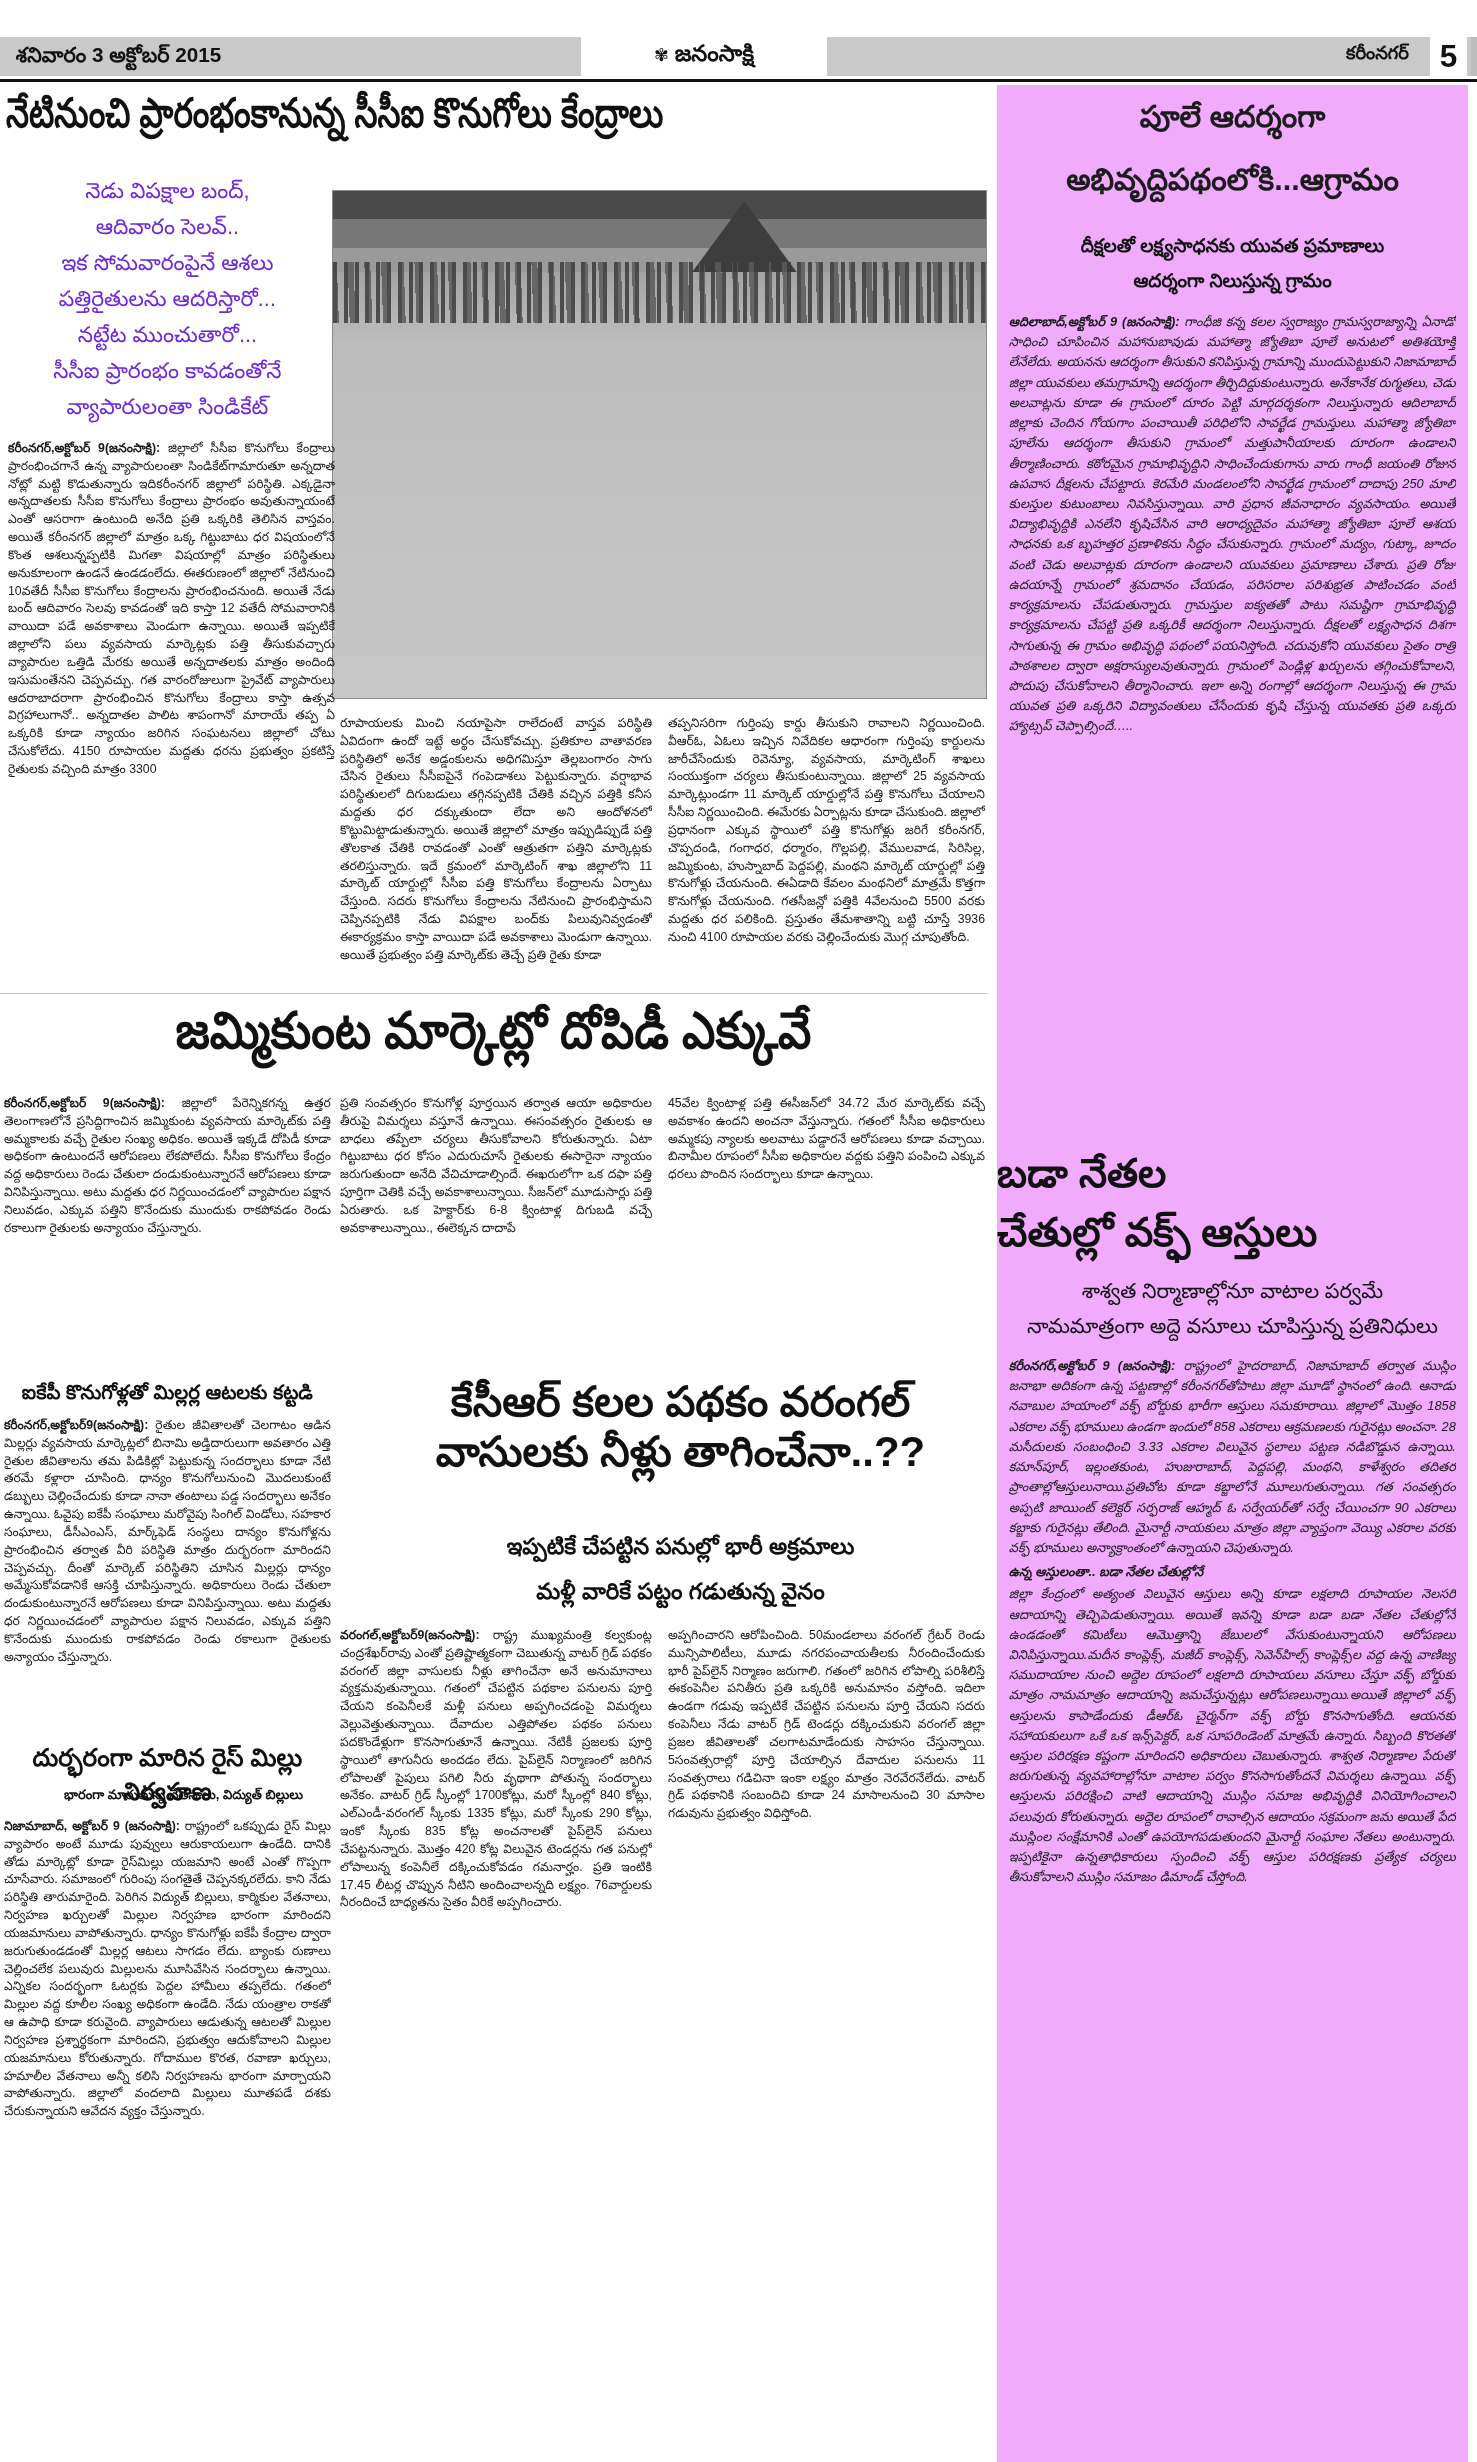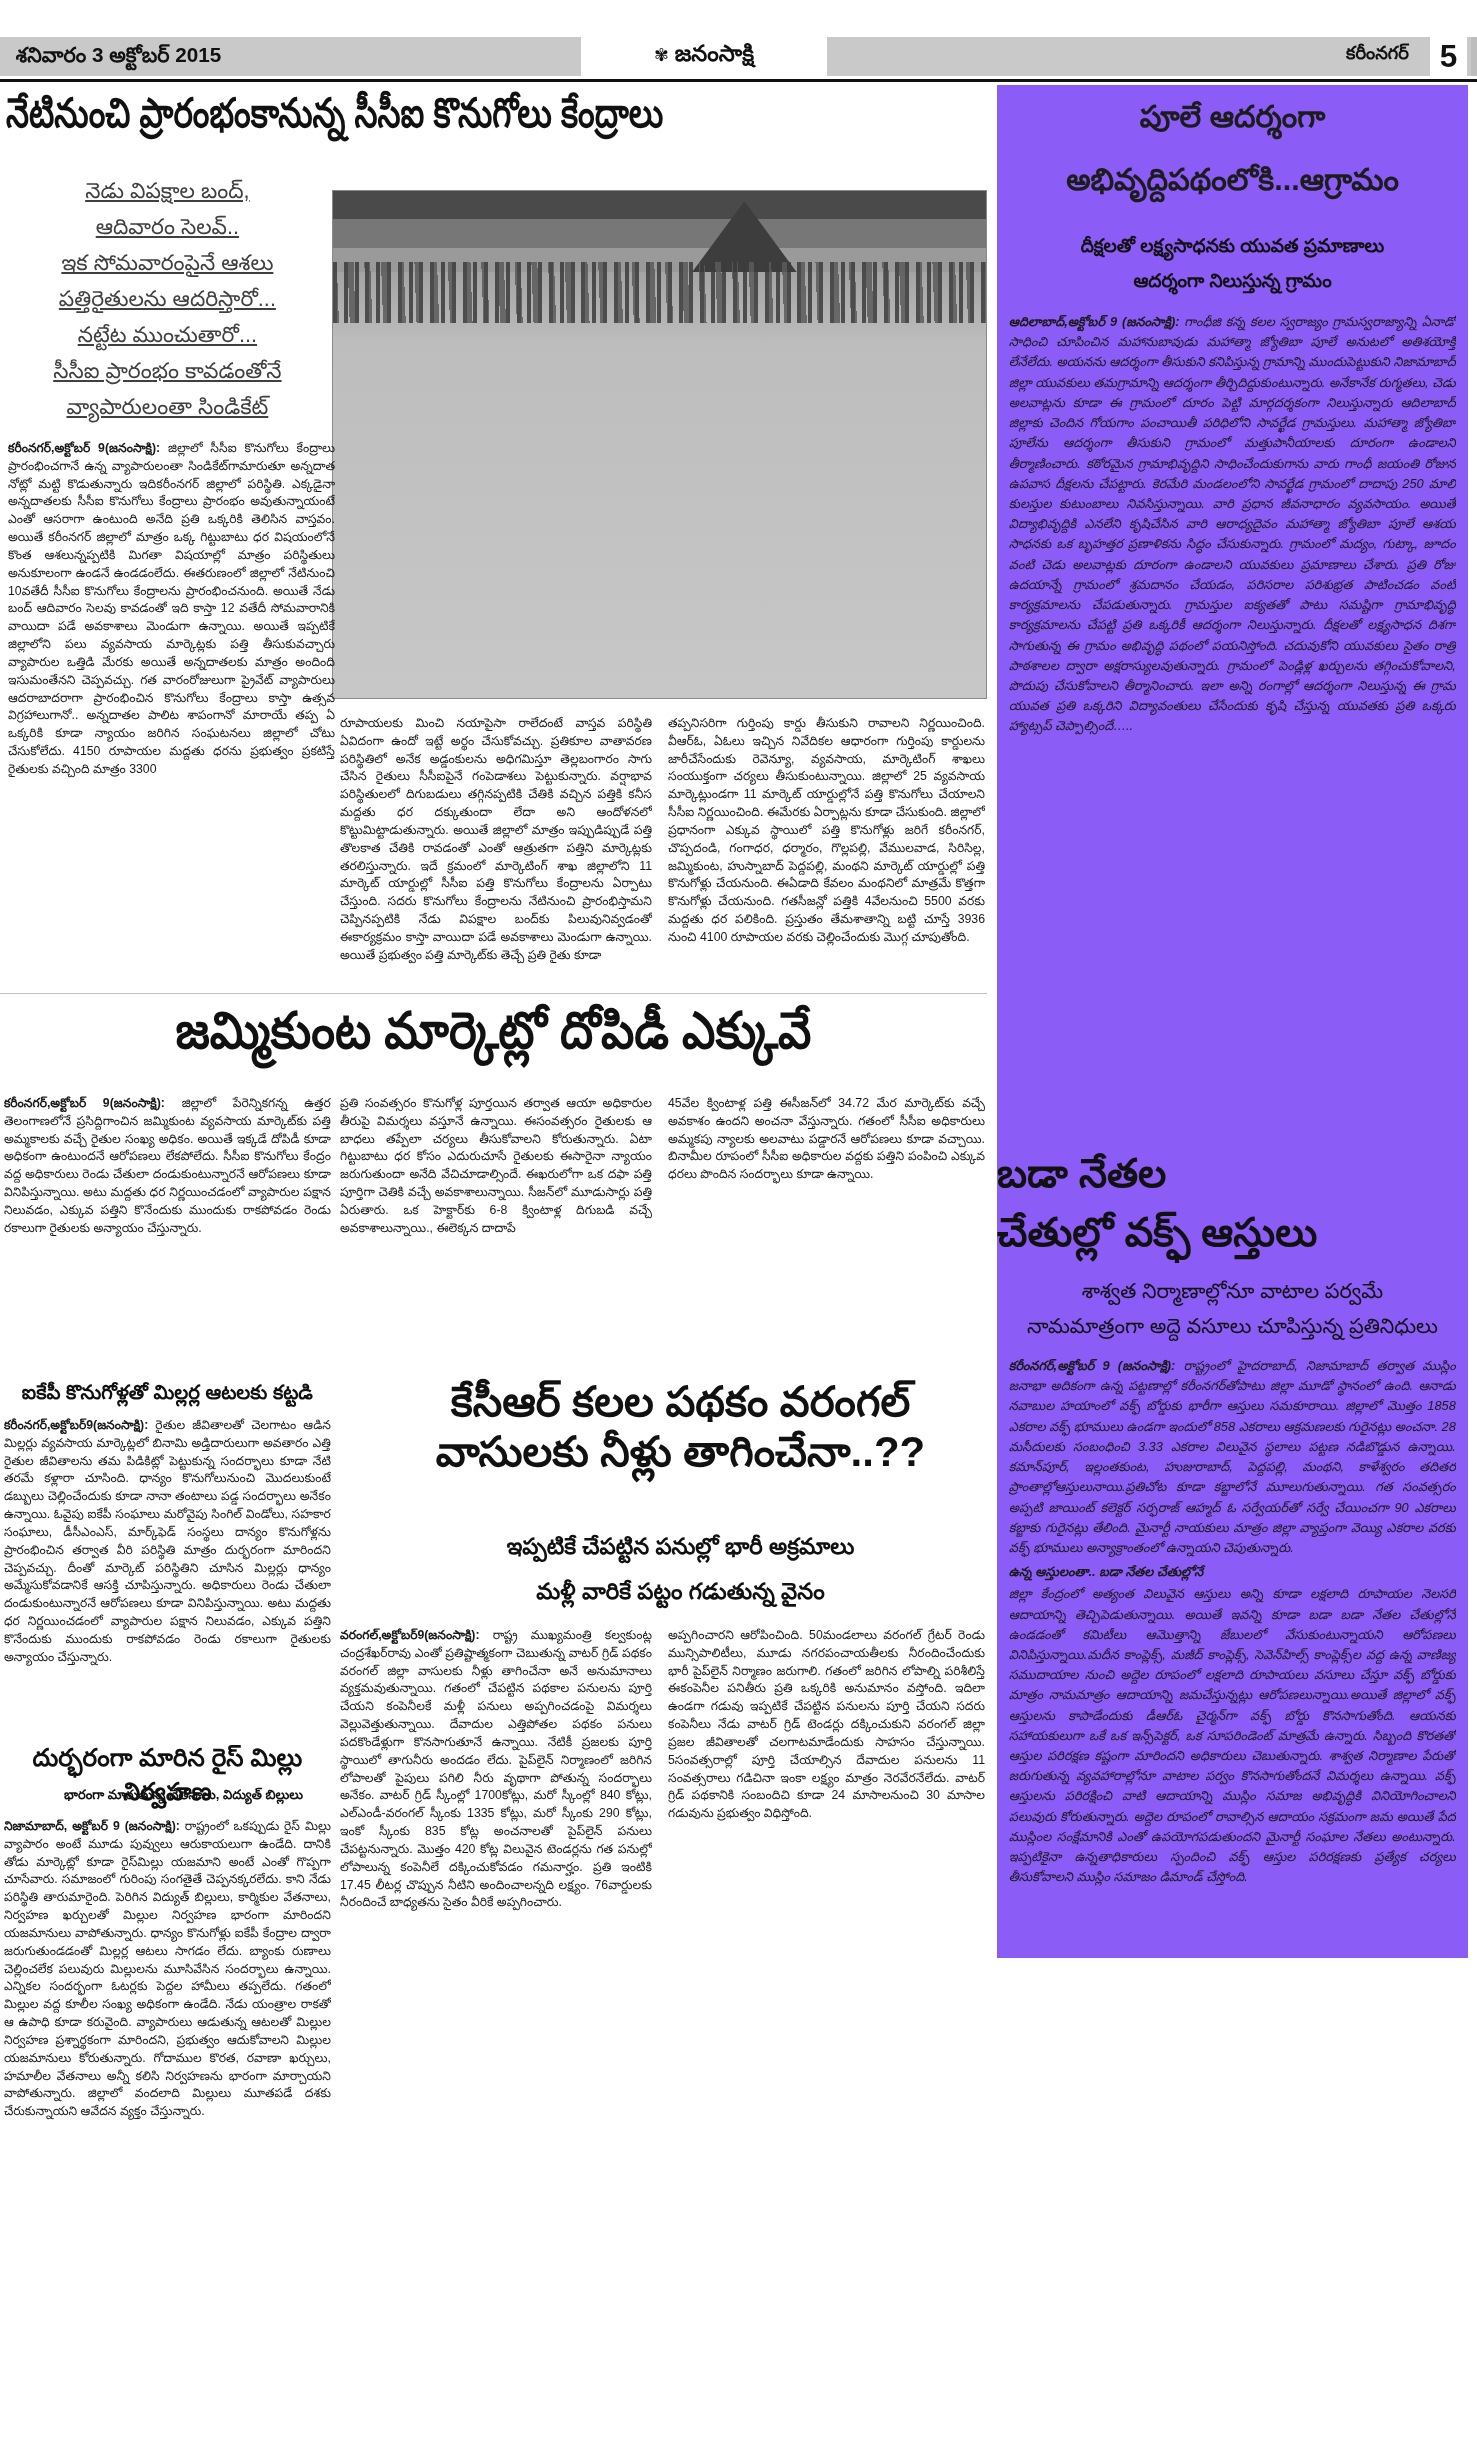--- a/index.html
+++ b/index.html
@@ -18,21 +18,21 @@
             display:flex;align-items:center;justify-content:center;gap:5.9px;}
   .mast{font-size:22.7px;font-weight:bold;}
   .edition{right:69px;top:43px;position:absolute;font-size:18px;font-weight:bold;}
   .pgnum-box{left:1430px;top:35px;width:37px;height:43px;background:#ffffff;
              display:flex;align-items:center;justify-content:center;}
   .pgnum{font-size:31.5px;font-weight:bold;}
   .edge-strip{left:1471px;top:37px;width:6.9px;height:39px;background:#bdbdbd;}
   
   .main-hl{left:5.9px;top:91px;width:695px;font-size:41px;font-weight:bold;
            white-space:nowrap;transform:scaleX(0.80);transform-origin:left top;line-height:1.1;}
-  .deck{left:3.9px;top:173px;width:327px;font-size:21.7px;line-height:1.66;text-align:center;color:#404040;text-decoration:underline;}
+  .deck{left:3.9px;top:173px;width:327px;font-size:21.7px;line-height:1.66;text-align:center;color:#6d28d9;}
   .jam-hl{left:0;top:1001px;width:987px;text-align:center;font-size:51px;font-weight:bold;
           transform:scaleX(0.92);transform-origin:center top;white-space:nowrap;}
   .jam-rule{left:0;top:993px;width:987px;height:1px;background:#c2c2c2;}
   .kcr-hl{left:374px;top:1377px;width:613px;text-align:center;font-size:42px;font-weight:bold;line-height:1.18;}
   .kcr-sub{left:374px;width:613px;text-align:center;font-size:22.7px;font-weight:bold;}
   
   .photo{left:332px;top:190px;width:653px;height:507px;border:1px solid #8a8a8a;
          background:linear-gradient(180deg,#6f6f6f 0%,#8d8d8d 8%,#a2a2a2 15%,#bdbdbd 30%,#c7c7c7 100%);overflow:hidden;}
   .photo-roof{position:absolute;left:0;top:0;width:100%;height:16%;
       background:linear-gradient(180deg,#4a4a4a 0 35%,#777 35% 70%,#9a9a9a 70% 100%);}
@@ -53,21 +53,21 @@
        radial-gradient(ellipse 128px 69px at 74% 52%, #b3b3b3 0 58%, transparent 60%),
        radial-gradient(ellipse 148px 84px at 22% 86%, #d5d5d5 0 58%, transparent 60%),
        radial-gradient(ellipse 158px 89px at 58% 90%, #bfbfbf 0 58%, transparent 60%),
        radial-gradient(ellipse 138px 79px at 90% 84%, #cdcdcd 0 58%, transparent 60%),
        linear-gradient(180deg,#9e9e9e,#c9c9c9);}
   
   .ikp-h{left:3.9px;top:1381px;width:327px;text-align:center;font-size:19.7px;font-weight:bold;}
   .rm-h{left:3.9px;top:1744px;width:327px;text-align:center;font-size:24.6px;font-weight:bold;}
   .rm-sub{left:20px;top:1787px;width:327px;text-align:center;font-size:13px;font-weight:bold;}
   
-  .panel{left:997px;top:85px;width:471px;height:1873px;background:#8b5cf6;}
+  .panel{left:997px;top:85px;width:471px;height:2378px;background:#f0abfc;}
   .ph-hl{left:0;width:471px;text-align:center;font-size:30.5px;font-weight:bold;color:#1c1c1c;}
   .ph-sub{left:0;width:471px;text-align:center;font-size:18.7px;font-weight:bold;}
   .wq-hl{left:0;width:471px;text-align:left;font-size:40px;font-weight:bold;}
   .wq-sub{left:0;width:471px;text-align:center;font-size:20.7px;font-weight:normal;}
   .mid-sub{font-weight:bold;display:block;margin:3.9px 0 2px 0;}
 </style>
 </head>
 <body>
 
 <div class="abs hdrbar"></div>

